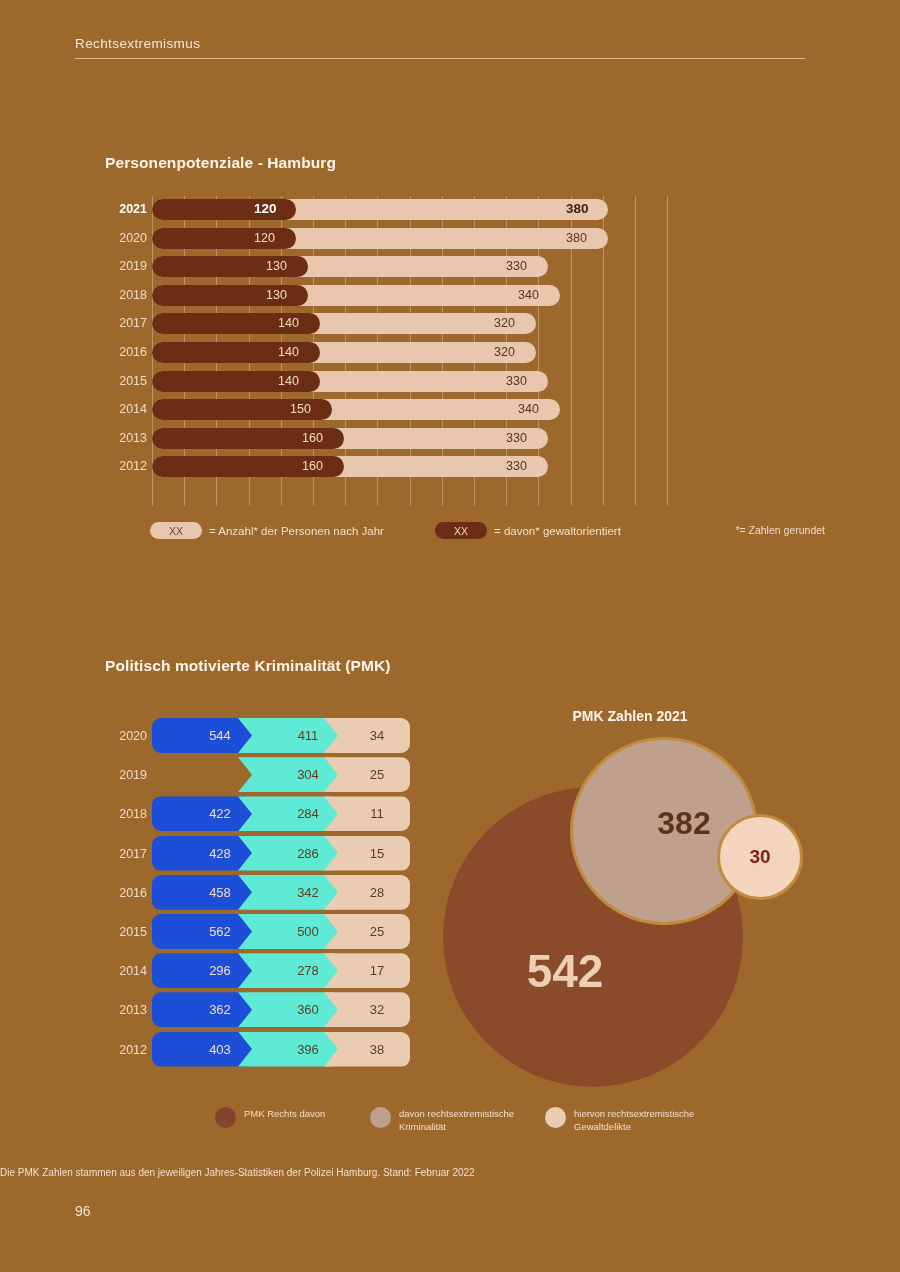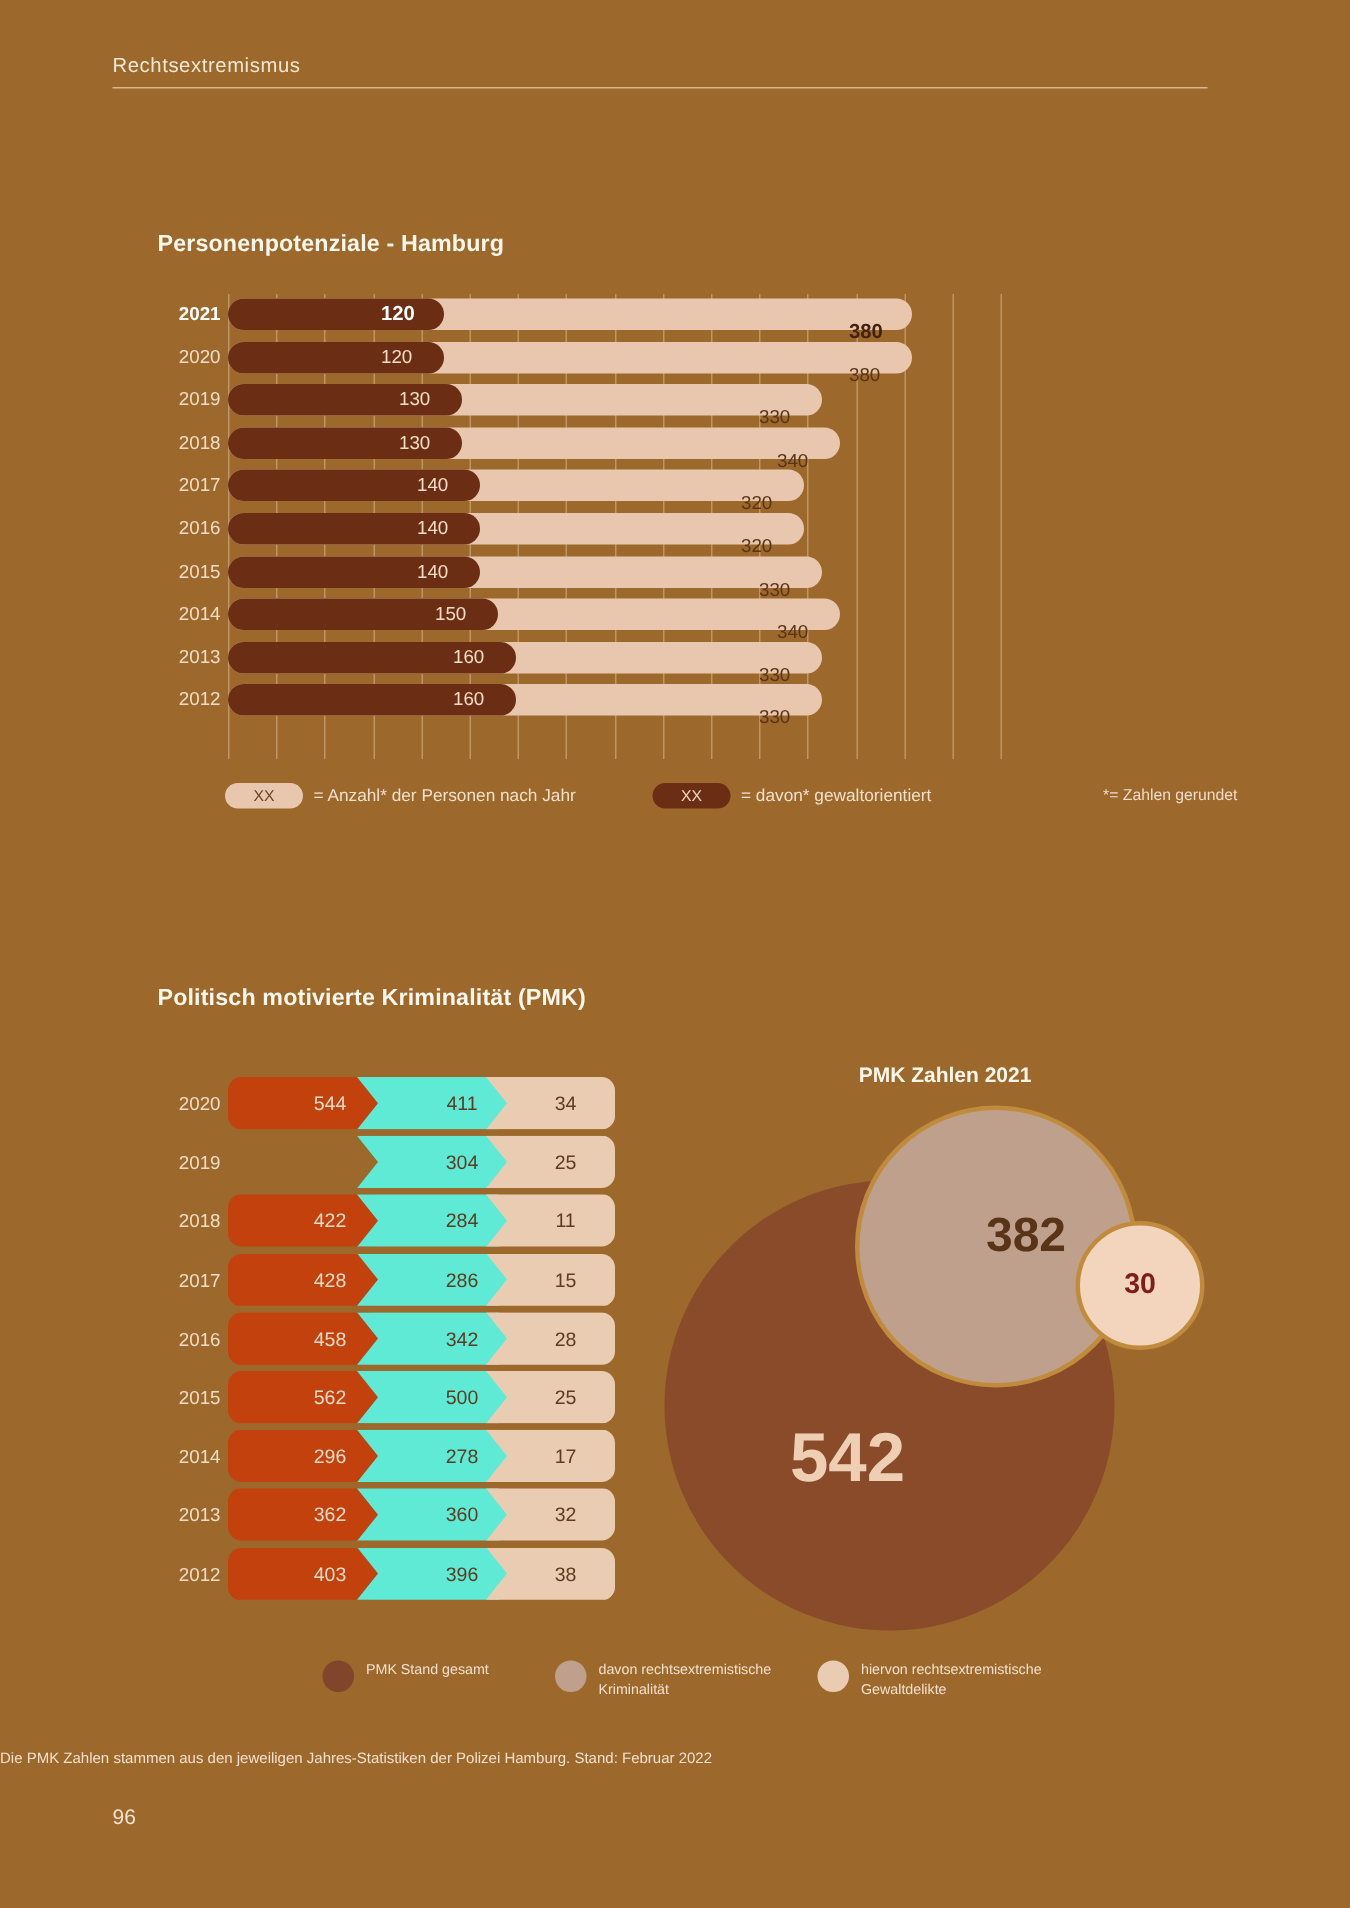--- a/index.html
+++ b/index.html
@@ -28,41 +28,41 @@
   .c1-grid{position:absolute;left:47px;top:0;width:516px;height:310px;}
   .c1-grid i{position:absolute;top:0;width:1px;height:310px;background:rgba(232,205,168,.45);}
   .row1{position:relative;height:28.6px;}
   .row1 .yr{position:absolute;left:0;top:6px;width:42px;text-align:right;font-size:12.5px;color:#F0DCC6;}
   .row1.hl .yr{font-weight:bold;color:#FFFFFF;}
   .bars{position:absolute;left:47px;top:3px;height:21px;}
   .bar-lt{position:absolute;left:0;top:0;height:21px;background:#E8C7AE;border-radius:11px;}
   .bar-dk{position:absolute;left:0;top:0;height:21px;background:#6B2D13;border-radius:11px;}
   .v{position:absolute;top:2px;font-size:12.5px;line-height:17px;}
   .v-dk{color:#F3DCC6;}
-  .v-lt{color:#5A3418;margin-top:12px;}
+  .v-lt{color:#5A3418;}
   .row1.hl .v{font-weight:bold;font-size:13.5px;top:1px;}
   .row1.hl .v-dk{color:#FFFFFF;}
   .row1.hl .v-lt{color:#43230C;}
 
   
   .lg1{position:absolute;left:105px;top:522px;width:720px;height:22px;font-size:11.5px;color:#F2E0CD;}
   .lg1 .it{position:absolute;top:0;display:flex;align-items:center;gap:7px;}
   .pill{width:52px;height:17px;border-radius:9px;display:flex;align-items:center;justify-content:center;
         font-size:10.5px;}
   .pill.lt{background:#E8C7AE;color:#6B4328;}
   .pill.dk{background:#6B2D13;color:#EED9C2;}
   .note{position:absolute;top:2px;right:0;font-size:10.5px;color:#EFDCC8;}
 
   
   .c2{position:absolute;left:105px;top:718px;width:310px;}
   .row2{position:relative;height:39.2px;}
   .row2 .yr{position:absolute;left:0;top:11px;width:42px;text-align:right;font-size:12.5px;color:#F0DCC6;}
   .chev-wrap{position:absolute;left:47px;top:0;width:258px;height:35px;}
   .seg{position:absolute;top:0;height:35px;display:flex;align-items:center;justify-content:center;font-size:13px;}
-  .seg.s1{left:0;width:150px;background:#c2410c;color:#F3DCC6;
+  .seg.s1{left:0;width:150px;background:#1d4ed8;color:#F3DCC6;
           clip-path:polygon(0 8px,0 0,0 0,94px 0,100% 50%,94px 100%,0 100%,0 calc(100% - 8px));
           border-radius:9px 0 0 9px;}
   .seg.s1 span{margin-left:-14px;}
   .seg.s2{left:86px;width:150px;background:#5eead4;color:#5E3C22;
           clip-path:polygon(0 0,94px 0,100% 50%,94px 100%,0 100%,14px 50%);}
   .seg.s2 span{margin-left:-10px;}
   .seg.s3{left:172px;width:86px;background:#EACCB2;color:#5E3C22;border-radius:0 9px 9px 0;
           clip-path:polygon(0 0,100% 0,100% 100%,0 100%,14px 50%);}
   .seg.s3 span{margin-left:20px;}
 
@@ -362,21 +362,21 @@
       <span class="n">382</span>
     </div>
     <div class="cc c-sml">
       <span class="n">30</span>
     </div>
   </div>
 
   <div class="lg2" id="lg2">
       <div class="it" style="left: 0px; width: 150px;">
         <span class="dot" style="background: rgb(128, 69, 42);"></span>
-        <span class="tx">PMK Stand gesamt</span>
+        <span class="tx">PMK Rechts davon</span>
       </div>
       <div class="it" style="left: 155px; width: 170px;">
         <span class="dot" style="background: rgb(191, 160, 140);"></span>
         <span class="tx">davon rechtsextremistische Kriminalität</span>
       </div>
       <div class="it" style="left: 330px; width: 170px;">
         <span class="dot" style="background: rgb(234, 204, 178);"></span>
         <span class="tx">hiervon rechtsextremistische Gewaltdelikte</span>
       </div>
     </div>

